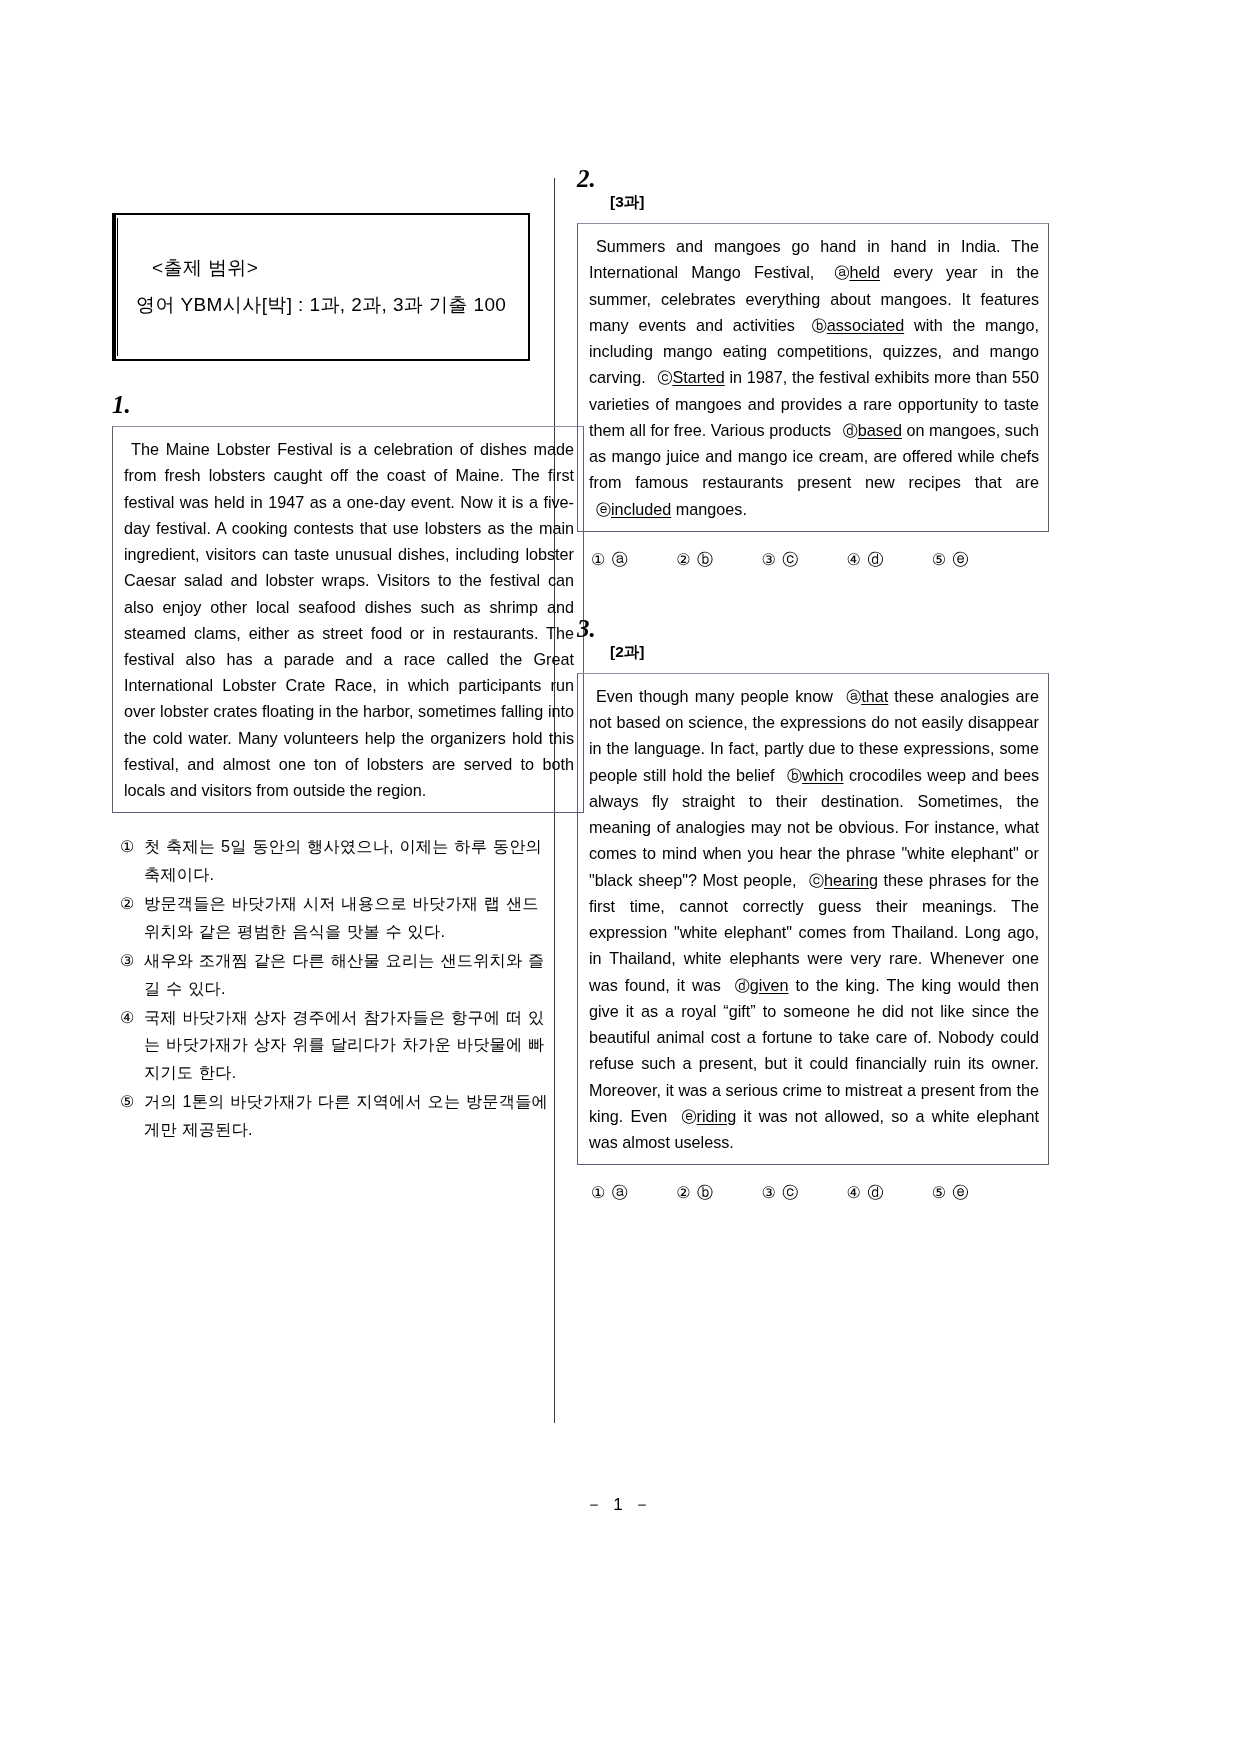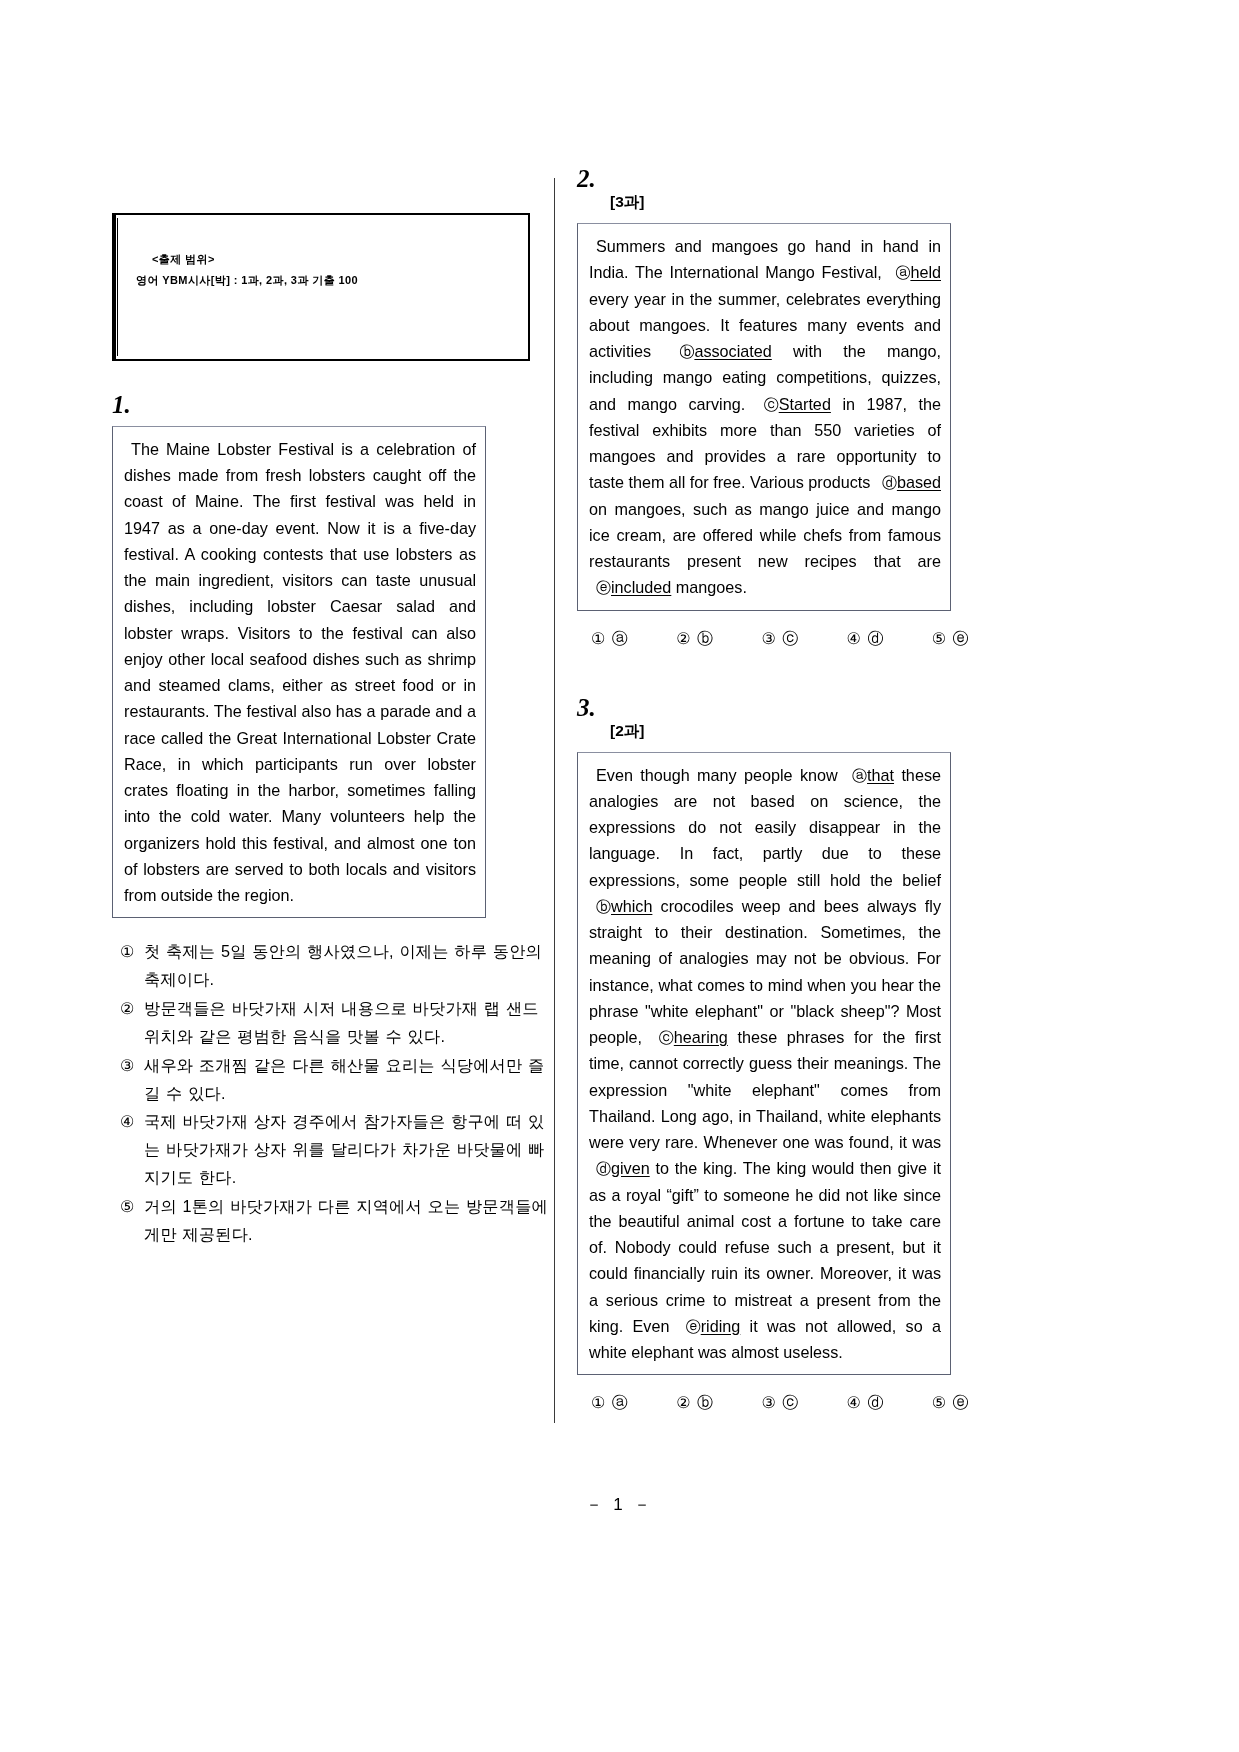--- a/index.html
+++ b/index.html
@@ -61,22 +61,22 @@
     min-height: 148px;
   }
   .scope-box::before {
     content: "";
     position: absolute;
     left: 3px; top: 3px; bottom: 3px;
     width: 0;
     border-left: 1.6px solid #000;
   }
   .scope-line {
-    font-weight: bold;
-    font-size: 11px;
+    font-weight: normal;
+    font-size: 19px;
     letter-spacing: 0.4px;
     line-height: 1.95;
     white-space: pre;
   }
   .scope-line.indent { padding-left: 16px; }
 
   
   .q-block { margin-top: 30px; }
 
   .q-head {
@@ -116,21 +116,21 @@
     margin-left: 33px;
     margin-top: 2px;
   }
 
   
   .passage {
     margin-top: 10px;
     border: 1.1px solid #5b6173;
     border-top-color: #8a8fa0;
     box-sizing: border-box;
-    width: 374px;
+    width: 472px;
     padding: 9px 9px 9px 11px;
     font-size: 16.2px;
     line-height: 1.62;
     text-align: justify;
     text-justify: inter-word;
     hyphens: none;
   }
   .passage p { margin: 0; text-indent: 7px; }
   .passage .mk { white-space: nowrap; }
   .passage .mk u { text-decoration: underline; text-underline-offset: 2px; }
@@ -216,21 +216,21 @@
             <div class="kchoice">
               <span class="num">①</span>
               <span class="txt">첫 축제는 5일 동안의 행사였으나, 이제는 하루 동안의 축제이다.</span>
             </div>
             <div class="kchoice">
               <span class="num">②</span>
               <span class="txt">방문객들은 바닷가재 시저 내용으로 바닷가재 랩 샌드위치와 같은 평범한 음식을 맛볼 수 있다.</span>
             </div>
             <div class="kchoice">
               <span class="num">③</span>
-              <span class="txt">새우와 조개찜 같은 다른 해산물 요리는 식당에서만 즐길 수 있다.</span>
+              <span class="txt">새우와 조개찜 같은 다른 해산물 요리는 샌드위치와 즐길 수 있다.</span>
             </div>
             <div class="kchoice">
               <span class="num">④</span>
               <span class="txt">국제 바닷가재 상자 경주에서 참가자들은 항구에 떠 있는 바닷가재가 상자 위를 달리다가 차가운 바닷물에 빠지기도 한다.</span>
             </div>
             <div class="kchoice">
               <span class="num">⑤</span>
               <span class="txt">거의 1톤의 바닷가재가 다른 지역에서 오는 방문객들에게만 제공된다.</span>
             </div>
           </div>

